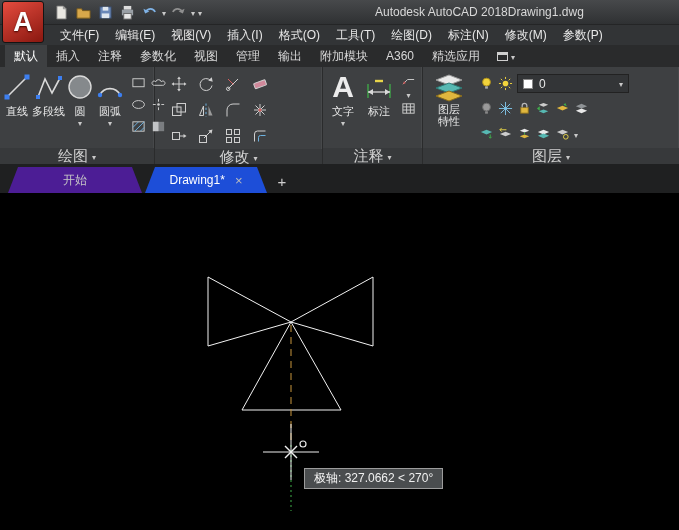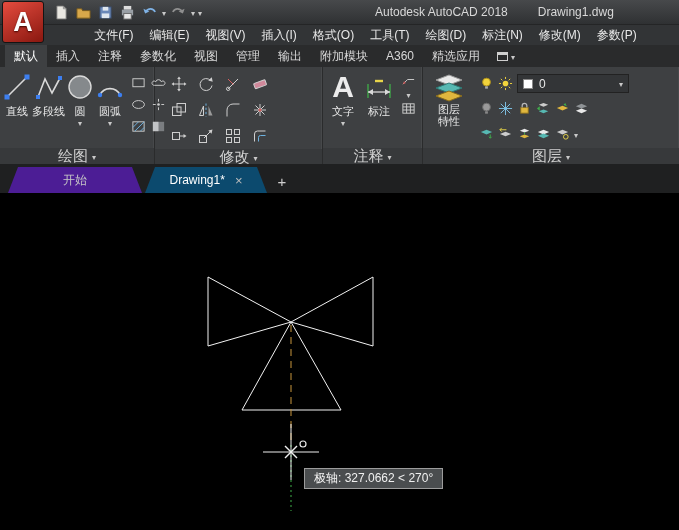--- a/index.html
+++ b/index.html
@@ -13,24 +13,24 @@
             display:flex;align-items:center;}
   .logo{position:absolute;top:1px;left:2px;width:42px;height:42px;z-index:6;
         background:linear-gradient(150deg,#e0493c 5%,#8e1a12 95%);border:1px solid #141414;border-radius:3px;
         color:#fff;display:flex;align-items:center;justify-content:center;font-size:27px;font-weight:bold;
         text-shadow:0 1px 2px #3a0500;}
   .qat{display:flex;align-items:center;gap:3px;margin-left:52px;}
   .qbtn{height:20px;display:flex;align-items:center;justify-content:center;padding:0 2px;border-radius:2px;}
   .qbtn svg{width:15px;height:15px;}
   .caret{display:inline-block;line-height:7px;}
   .caret::after{content:"▾";font-size:8px;color:#c9c9c9;}
-  .title{position:absolute;left:375px;top:5px;font-size:12px;color:#d8d8d8;white-space:nowrap;display:flex;gap:30px;justify-content:space-between;}
+  .title{position:absolute;left:375px;top:5px;font-size:12px;color:#d8d8d8;white-space:nowrap;display:flex;justify-content:space-between;}
 
   
-  .menubar{top:25px;height:20px;background:#323436;display:flex;align-items:center;padding-left:52px;justify-content:center;}
+  .menubar{top:25px;height:20px;background:#323436;display:flex;align-items:center;padding-left:52px;}
   .menu-item{padding:0 8px;font-size:12px;color:#e8e8e8;height:100%;display:flex;align-items:center;}
 
   
   .ribbontabs{top:45px;height:22px;background:#2a2b2c;display:flex;align-items:stretch;padding-left:5px;}
   .rtab{padding:0 9px;font-size:12px;color:#d8d8d8;display:flex;align-items:center;text-align:center;}
   .rtab.active{background:#3e4042;color:#ffffff;}
   .rtoggle{margin-left:8px;display:flex;align-items:center;gap:3px;color:#cfcfcf;}
   .rtoggle .box{width:11px;height:9px;border:1px solid #cfcfcf;border-top-width:3px;}
 
   
@@ -59,21 +59,21 @@
   .biglayerbtn{width:48px;height:100%;display:flex;flex-direction:column;align-items:center;padding-top:4px;}
   .biglayerbtn svg{width:34px;height:30px;}
   .biglayerbtn .lbl{font-size:11px;color:#e8e8e8;line-height:12px;}
   .textA{font-size:30px;font-weight:bold;color:#ececec;line-height:30px;}
 
   
   .filetabs{top:164px;height:29px;background:#1f2021;display:flex;align-items:flex-end;padding-left:8px;gap:3px;}
   .ftab{height:26px;display:flex;align-items:center;justify-content:center;gap:10px;font-size:12px;
         clip-path:polygon(10px 0,calc(100% - 10px) 0,100% 100%,0 100%);}
   .ftab.start{width:134px;background:#4c1d95;color:#c6c6c6;}
-  .ftab.active{width:122px;background:#0c4a6e;color:#ffffff;}
+  .ftab.active{width:122px;background:#1d4ed8;color:#ffffff;}
   .ftab .close{color:#bdbdbd;font-size:13px;line-height:13px;}
   .newtab{width:24px;height:24px;display:flex;align-items:center;justify-content:center;color:#cfcfcf;font-size:15px;}
 
   
   .canvas{top:193px;height:337px;background:#000;}
   .canvas svg{position:absolute;inset:0;}
   .geo{fill:none;stroke:#f2f2f2;stroke-width:1;}
   .track-u{fill:none;stroke:#c8963c;stroke-width:1;stroke-dasharray:7 5;}
   .track-l{fill:none;stroke:#3fae49;stroke-width:1;stroke-dasharray:2 3;}
   .xh{fill:none;stroke:#eeeeee;stroke-width:1;}

